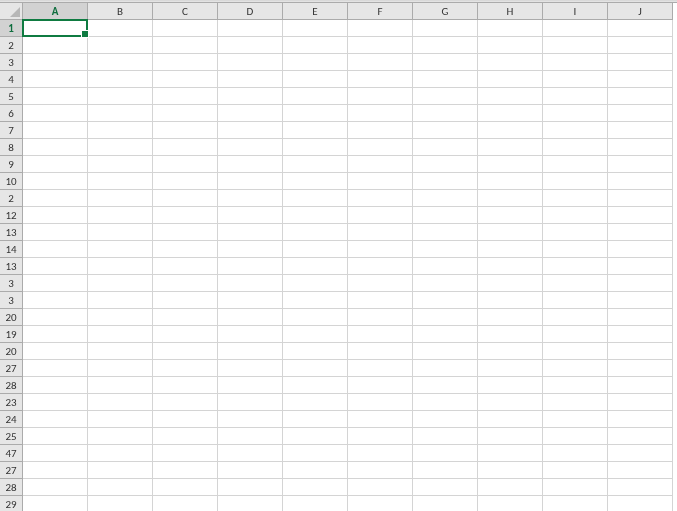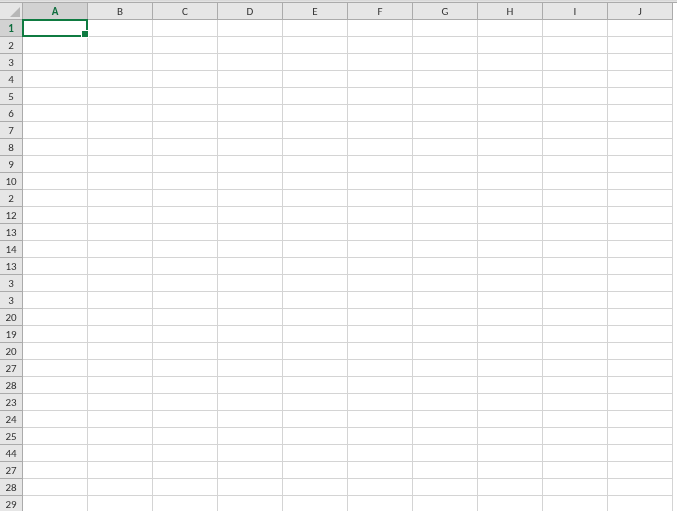--- a/index.html
+++ b/index.html
@@ -385,21 +385,21 @@
     <div class="cell"></div>
     <div class="cell"></div>
     <div class="cell"></div>
     <div class="cell"></div>
     <div class="cell"></div>
     <div class="cell"></div>
     <div class="cell"></div>
     <div class="cell"></div>
     <div class="cell"></div>
     <div class="cell"></div>
-    <div class="row-header">44</div>
+    <div class="row-header">47</div>
     <div class="cell"></div>
     <div class="cell"></div>
     <div class="cell"></div>
     <div class="cell"></div>
     <div class="cell"></div>
     <div class="cell"></div>
     <div class="cell"></div>
     <div class="cell"></div>
     <div class="cell"></div>
     <div class="cell"></div>

